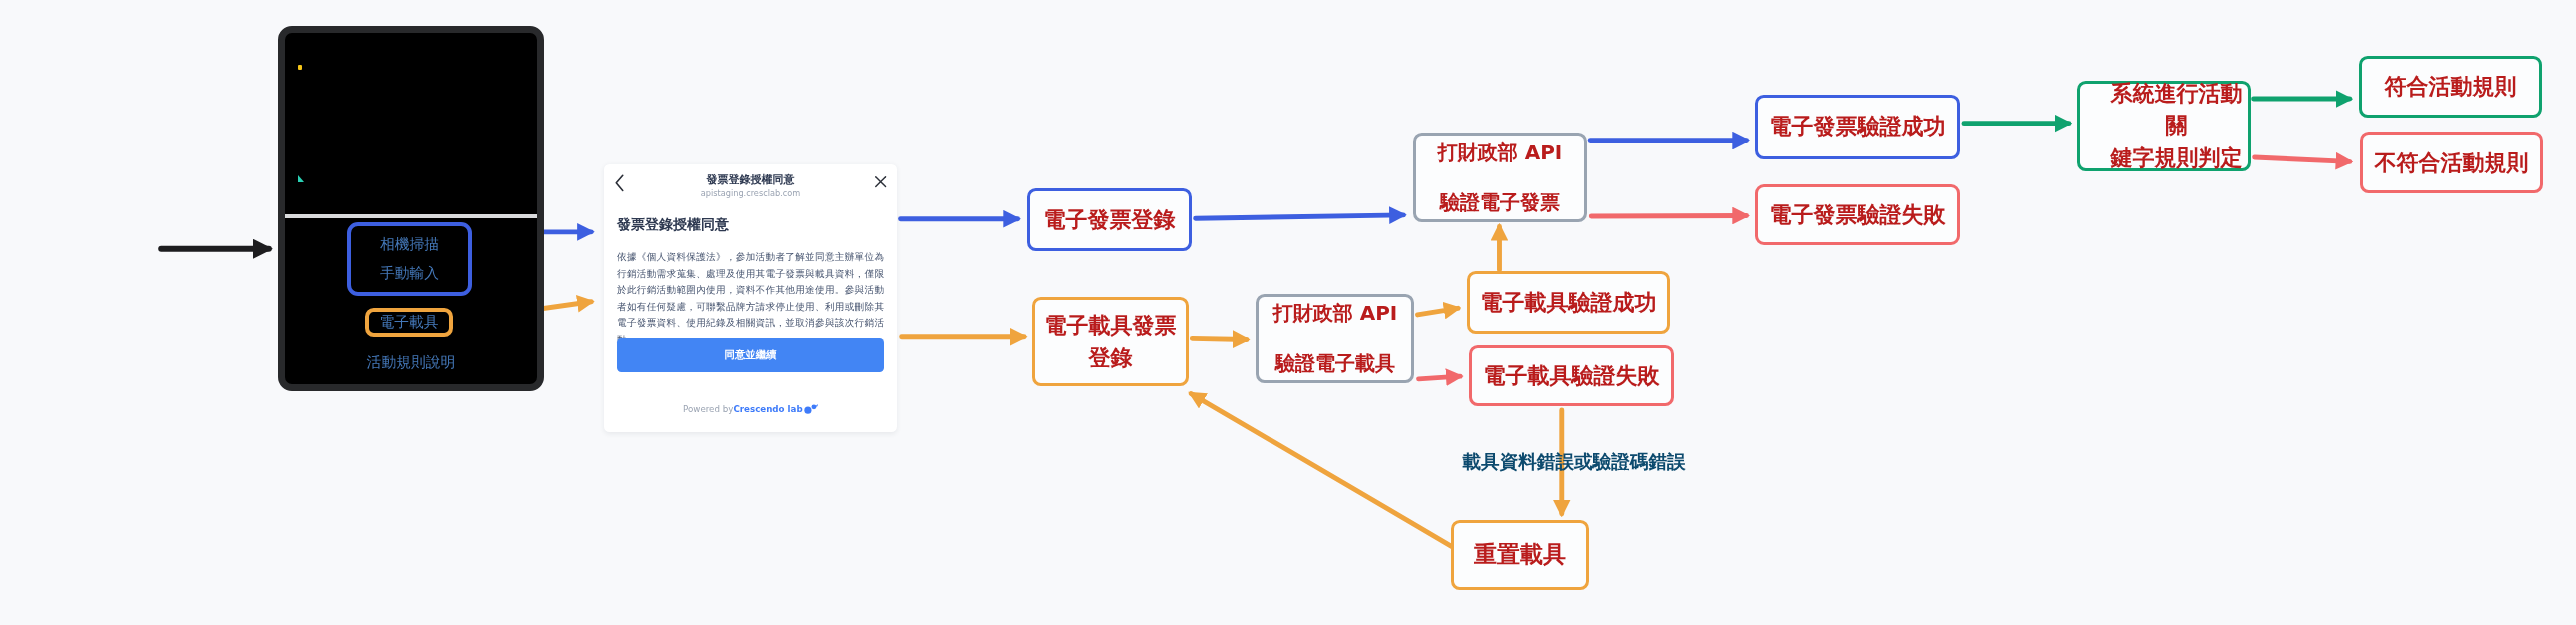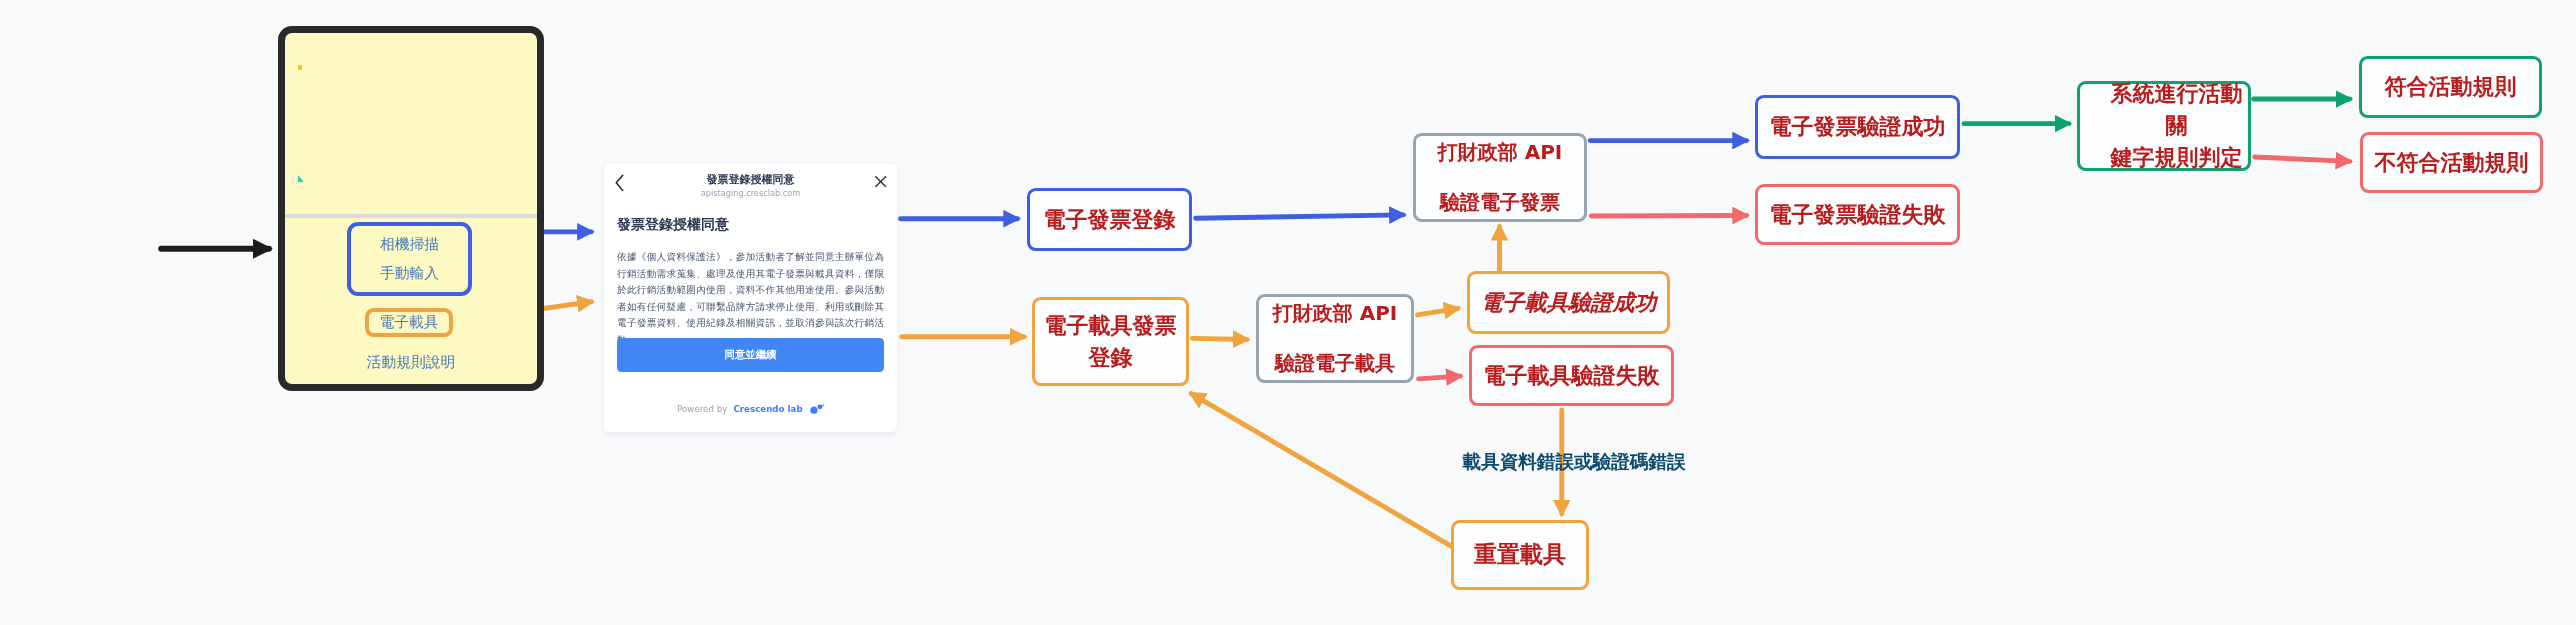--- a/index.html
+++ b/index.html
@@ -12,21 +12,21 @@
   .b-black {border:3.8px solid #1d1d1f;}
   .b-blue  {border:3.8px solid #3d5fe0;}
   .b-orange{border:3.8px solid #efa43e;}
   .b-red   {border:3.8px solid #f1696b;}
   .b-green {border:3.8px solid #0fa26e;}
   .b-gray  {border:3.8px solid #99a4b1;gap:21px;}
   
   .consumer{left:30px;top:176px;width:127px;height:141px;border-radius:7.7px;font-size:21px;
             font-weight:600;line-height:1.5;padding:0 9.8px;background:#fdfdfe;}
   
-  .phone{left:278px;top:26px;width:266px;height:365px;background:#fef9c3;border:7px solid #28292b;
+  .phone{left:278px;top:26px;width:266px;height:365px;background:#000000;border:7px solid #28292b;
          border-radius:14px;box-sizing:border-box;}
   .phone-divider{position:absolute;left:0;right:0;top:181px;height:3.8px;background:#d9dadb;}
   .speck-y{position:absolute;left:13px;top:32px;width:3.8px;height:4.9px;background:#f5c518;border-radius:1.1px;}
   .speck-t{position:absolute;left:13px;top:142px;width:6px;height:7px;background:#2ad1b4;
            clip-path:polygon(0 0,100% 100%,0 100%);}
   .phone-outline-blue{position:absolute;left:62px;top:189px;width:125px;height:74px;
         border:4.9px solid #3d5fe0;border-radius:11px;box-sizing:border-box;display:flex;
         flex-direction:column;justify-content:space-around;align-items:center;padding:3.3px 0;}
   .phone-outline-orange{position:absolute;left:80px;top:275px;width:88px;height:29px;
         border:4.9px solid #efa43e;border-radius:8.7px;box-sizing:border-box;display:flex;
@@ -43,21 +43,21 @@
   .modal-domain{position:absolute;left:33px;right:33px;top:24px;text-align:center;font-size:8.2px;
                 color:#9aa3b2;}
   .modal-heading{position:absolute;left:13px;top:52px;font-size:14px;font-weight:bold;color:#2d3850;}
   .modal-body{position:absolute;left:13px;right:13px;top:85px;font-size:9.6px;line-height:1.73;
               color:#46546f;font-weight:500;text-align:justify;}
   .modal-btn{position:absolute;left:13px;top:174px;width:267px;height:34px;background:#4285f4;
              border:none;border-radius:4.4px;color:#ffffff;font-size:10.4px;font-weight:bold;
              display:flex;align-items:center;justify-content:center;cursor:pointer;
              font-family:inherit;}
   .modal-powered{position:absolute;left:0;right:0;top:239px;text-align:center;font-size:8.7px;
-                 color:#9aa3b2;display:flex;align-items:center;justify-content:center;gap:6px;}
+                 color:#9aa3b2;display:flex;align-items:center;justify-content:center;gap:0;}
   .brand{color:#3e7bfa;font-weight:bold;}
   
   .error-note{left:1432px;top:449px;width:284px;text-align:center;font-size:18.6px;font-weight:700;
               color:#0c4a6e;}
   svg.flow{position:absolute;left:0;top:0;pointer-events:none;}
 </style>
 </head>
 <body>
 
 <div class="stage">
@@ -148,21 +148,21 @@
   <div class="node b-gray" style="left:1413px;top:133px;width:174px;height:89px;font-size:20px;">
     <div>打財政部 API</div>
     <div>驗證電子發票</div>
   </div>
 
   <div class="node b-gray" style="left:1256px;top:294px;width:158px;height:89px;font-size:20px;">
     <div>打財政部 API</div>
     <div>驗證電子載具</div>
   </div>
 
-  <div class="node b-orange" style="left:1467px;top:271px;width:203px;height:63px;font-style:italic;">電子載具驗證成功</div>
+  <div class="node b-orange" style="left:1467px;top:271px;width:203px;height:63px;">電子載具驗證成功</div>
 
   <div class="node b-red" style="left:1469px;top:345px;width:205px;height:61px;">電子載具驗證失敗</div>
 
   <div class="node b-blue" style="left:1755px;top:95px;width:205px;height:64px;">電子發票驗證成功</div>
 
   <div class="node b-red" style="left:1755px;top:184px;width:205px;height:61px;border-radius:9px;">電子發票驗證失敗</div>
 
   <div class="node b-green" style="left:2077px;top:81px;width:174px;height:90px;padding-left:25px;">
     <div>系統進行活動關</div>
     <div>鍵字規則判定</div>

